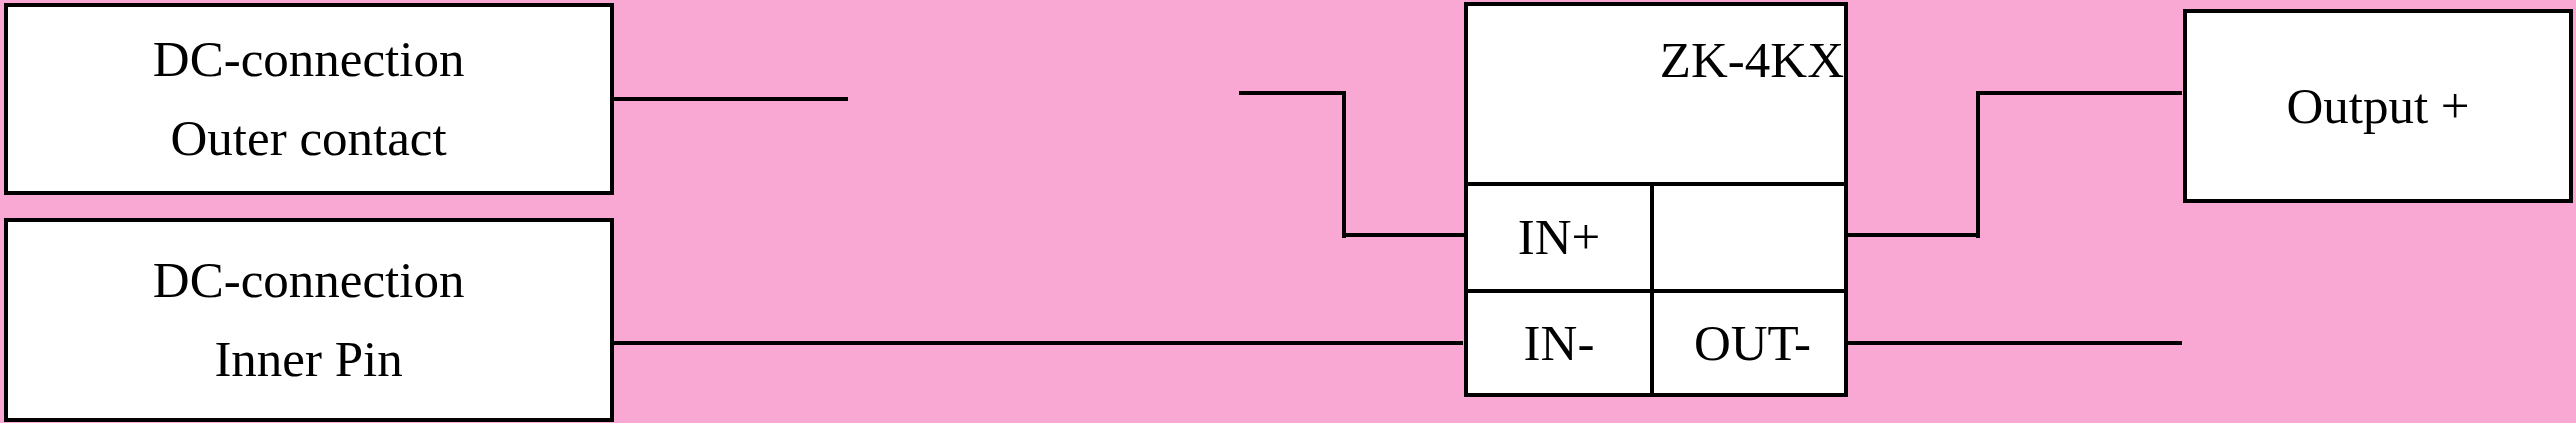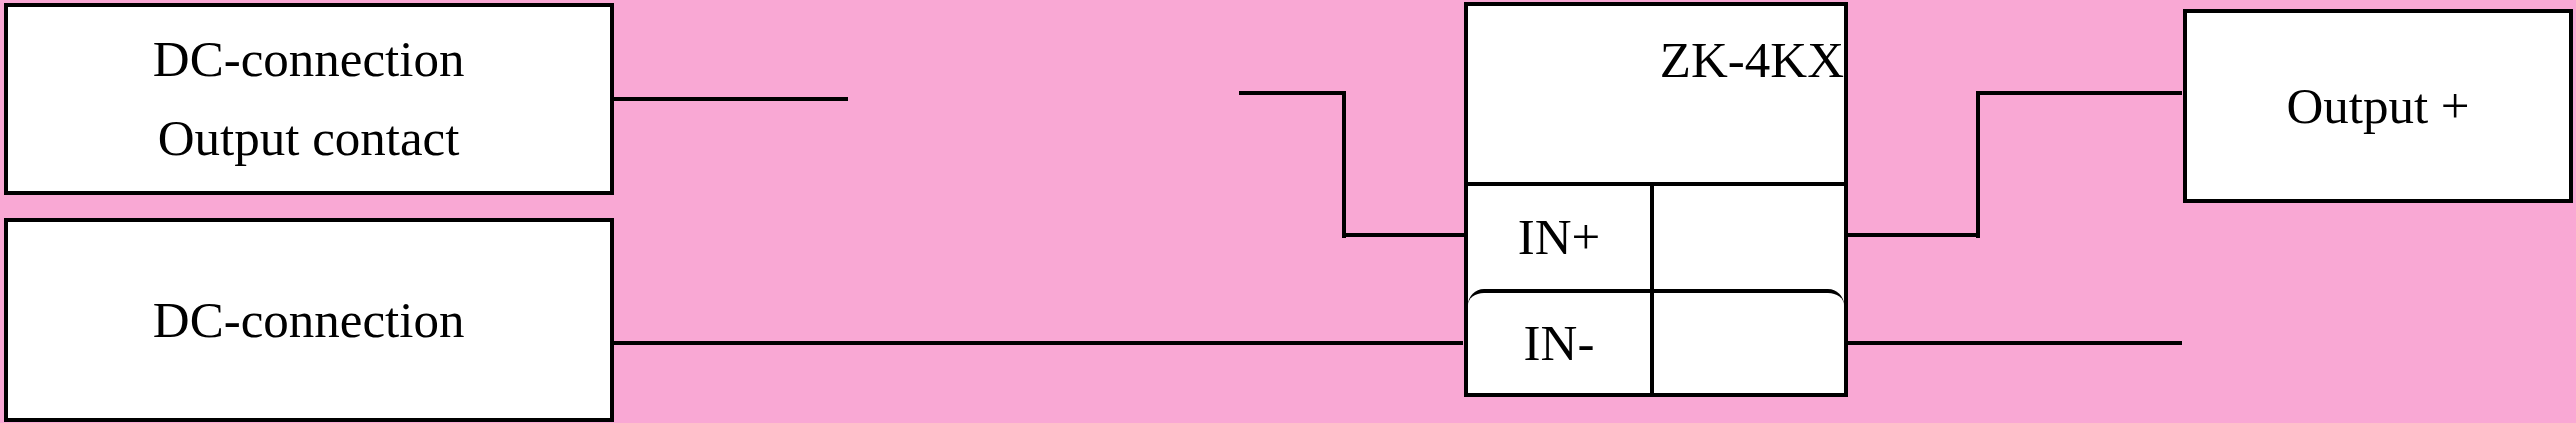--- a/index.html
+++ b/index.html
@@ -55,21 +55,21 @@
     align-items: flex-start;
   }
   .zk-title .lbl { margin-top: 14.5px; }
   .zk-row {
     display: flex;
     border-top: 4.2px solid #000000;
     box-sizing: border-box;
     gap: 7px;
   }
   .zk-row-1 { height: 107px; }
-  .zk-row-2 { flex: 1; border-radius: 16px; }
+  .zk-row-2 { flex: 1; }
   .zk-cell {
     display: flex;
     align-items: center;
     justify-content: center;
     font-size: 51px;
     line-height: 79px;
     box-sizing: border-box;
   }
   .zk-cell-left  { width: 186px; border-right: 4.2px solid #000000; }
   .zk-cell-right { flex: 1; }
@@ -87,40 +87,42 @@
   #w-outminus-outputminus { left: 1848px; top: 341px; width: 334px; height: 4.2px; }
 </style>
 </head>
 <body>
 
 <div class="canvas">
 
   <div class="box" id="b-outer">
     <div class="lbl">
       <span>DC-connection</span>
-      <span>Output contact</span>
+      <span>Outer contact</span>
     </div>
   </div>
 
   <div class="box" id="b-inner">
     <div class="lbl">
       <span>DC-connection</span>
+      <span>Inner Pin</span>
     </div>
   </div>
 
 
   <div class="box" id="b-zk">
     <div class="zk-title">
       <div class="lbl">ZK-4KX</div>
     </div>
     <div class="zk-row zk-row-1">
       <div class="zk-cell zk-cell-left">IN+</div>
     </div>
     <div class="zk-row zk-row-2">
       <div class="zk-cell zk-cell-left">IN-</div>
+      <div class="zk-cell zk-cell-right">OUT-</div>
     </div>
   </div>
 
   <div class="box" id="b-outp">
     <div class="lbl">Output +</div>
   </div>
 
 
   <div class="wire" id="w-outer-switch"></div>
   <div class="wire" id="w-switch-corner"></div>

